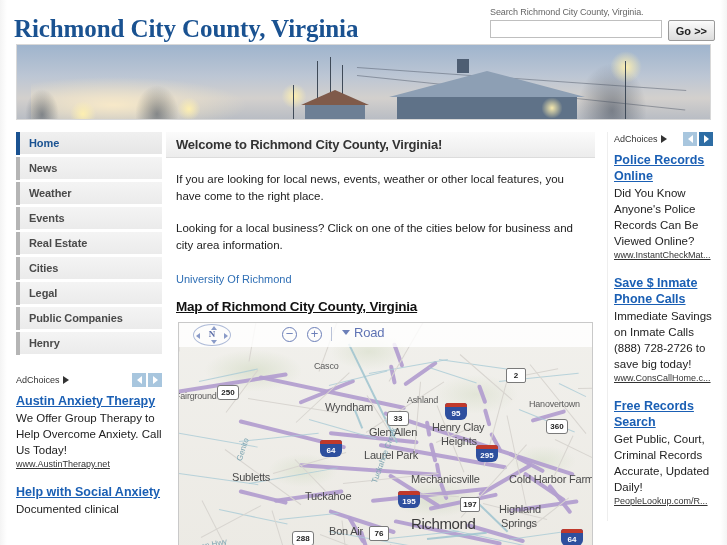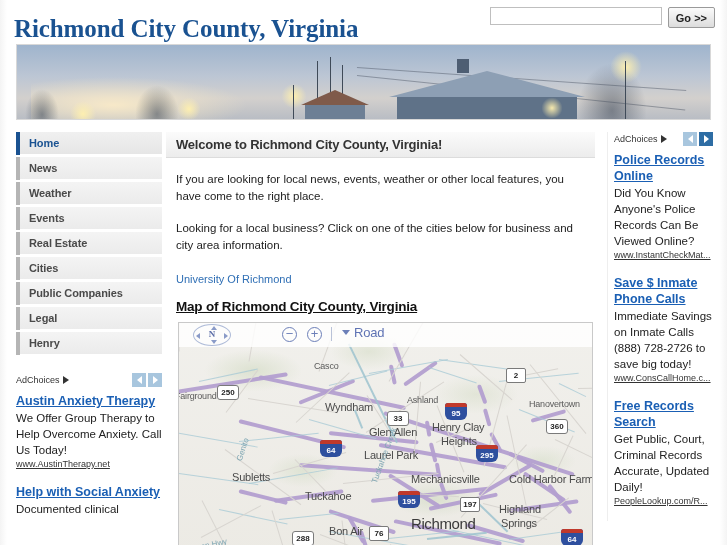--- a/index.html
+++ b/index.html
@@ -305,20 +305,21 @@
   .road-sel .lbl { font-size: 13px; color: #5f73b4; letter-spacing: -0.2px; }
 </style>
 </head>
 <body>
 
 <div id="page">
 
   <div class="header">
     <div class="site-title">Richmond City County, Virginia</div>
     <div class="search-wrap">
+      <div class="search-label">Search Richmond City County, Virginia.</div>
       <div class="search-row">
         <input class="search-input" type="text" placeholder="" style="">
         <button class="go-btn">Go &gt;&gt;</button>
       </div>
     </div>
   </div>
 
   <div class="banner">
     <div class="sky-glow"></div>
 
@@ -370,25 +371,25 @@
         <div class="nav-item">
           <span class="bar"></span>
           <span class="lbl">Real Estate</span>
         </div>
         <div class="nav-item">
           <span class="bar"></span>
           <span class="lbl">Cities</span>
         </div>
         <div class="nav-item">
           <span class="bar"></span>
+          <span class="lbl">Legal</span>
+        </div>
+        <div class="nav-item">
+          <span class="bar"></span>
           <span class="lbl">Public Companies</span>
-        </div>
-        <div class="nav-item">
-          <span class="bar"></span>
-          <span class="lbl">Legal</span>
         </div>
         <div class="nav-item">
           <span class="bar"></span>
           <span class="lbl">Henry</span>
         </div>
       </nav>
 
     <div class="ad-block">
       <div class="ad-head">
         <div class="adchoices">

